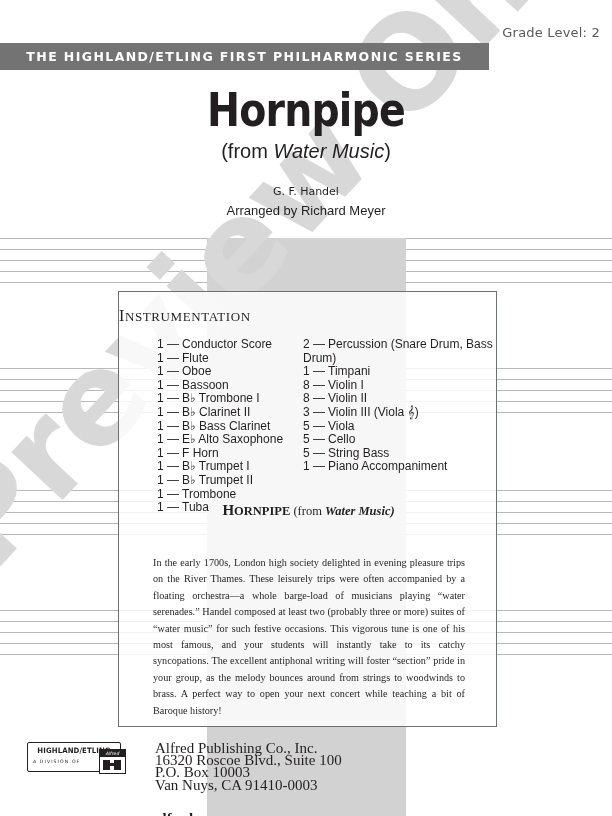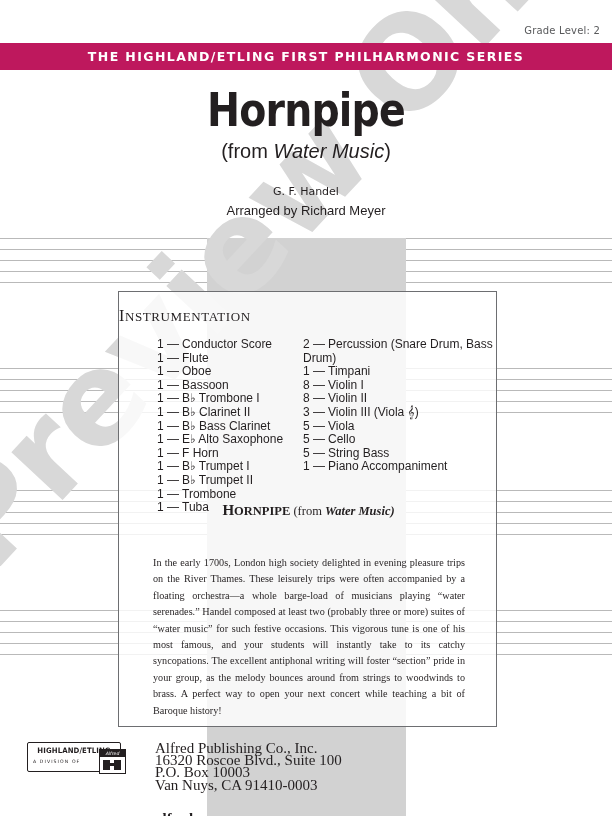--- a/index.html
+++ b/index.html
@@ -66,33 +66,33 @@
     font-size: 128px;
     letter-spacing: -2px;
     color: #d8d8d8;
   }
 
   
   #grade-level {
     position: absolute;
     right: 12px;
     top: 25px;
-    font-size: 10px;
+    font-size: 13px;
     letter-spacing: 0.2px;
     color: #58595b;
     font-family: "DejaVu Sans", sans-serif;
   }
 
   #series-bar {
     position: absolute;
     left: 0;
     top: 43px;
-    width: 612px;
+    width: 489px;
     height: 27px;
-    background: #be185d;
+    background: #737373;
   }
   #series-bar .series-title {
     position: absolute;
     left: 0;
     right: 0;
     top: 6px;
     text-align: center;
     color: #ffffff;
     font-family: "DejaVu Sans", sans-serif;
     font-weight: bold;

